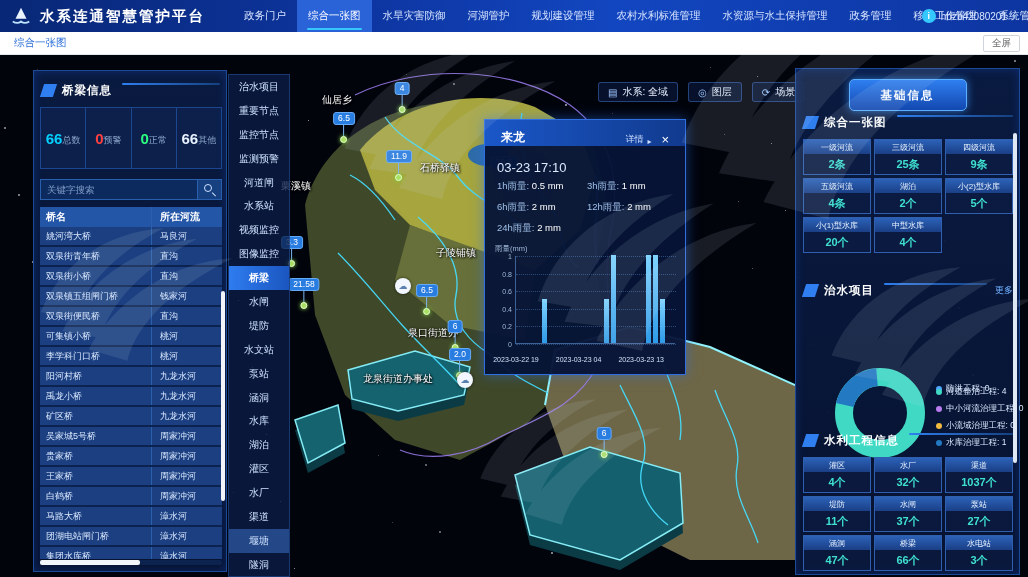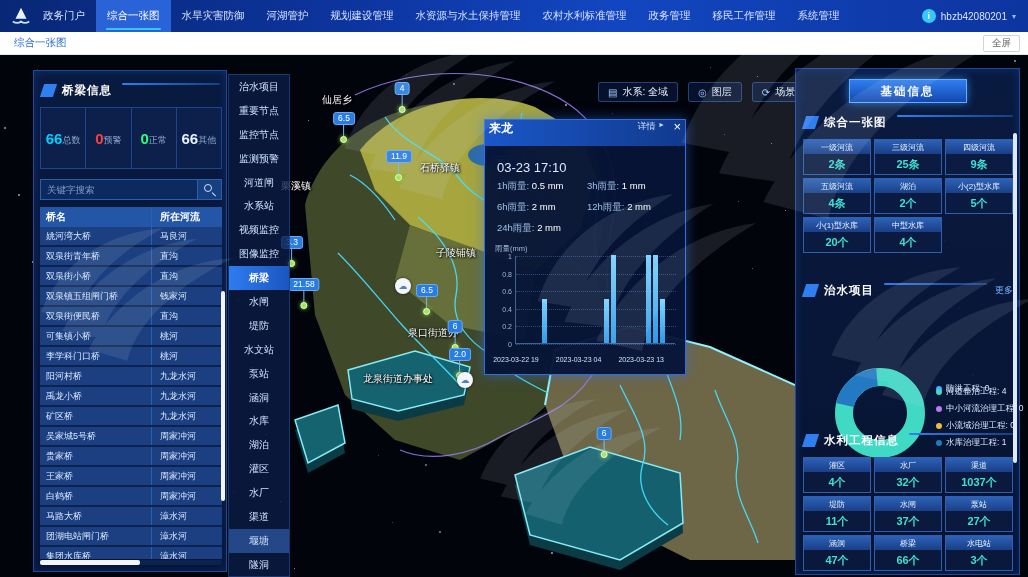--- a/index.html
+++ b/index.html
@@ -88,41 +88,41 @@
   .marker { position:absolute; transform:translate(-50%,0); display:flex; flex-direction:column; align-items:center; cursor:pointer; }
   .m-badge { background:#2a7de0; border:1px solid #66aaf5; border-radius:3px; color:#fff; font-size:8.5px; line-height:11px; padding:0 4px; }
   .m-stem { width:1px; height:11px; background:#79b4f5; }
   .m-pin { width:7px; height:7px; border-radius:50%; background:#a8e063; border:1.5px solid #e9ffd0; box-shadow:0 0 4px #7fcf3f; }
   .cloud-ico { position:absolute; transform:translate(-50%,-50%); width:16px; height:16px; border-radius:50%; background:#f2f7ff;
     display:flex; align-items:center; justify-content:center; font-size:9px; color:#5a7fb0; box-shadow:0 0 3px rgba(0,0,0,.6); }
 
   
   #popup { position:absolute; left:484px; top:119px; width:202px; height:256px; z-index:5;
     background:rgba(6,20,55,.96); border:1px solid #2f6fe0; box-shadow:0 0 12px rgba(40,110,240,.5); }
-  #popup-head { height:26px; background:linear-gradient(90deg,#1a57c8,#113a8e); display:flex; align-items:flex-start; padding:0 4px; }
+  #popup-head { height:26px; background:linear-gradient(90deg,#1a57c8,#113a8e); display:flex; align-items:flex-end; padding:0 16px; }
   #popup-title { color:#fff; font-size:12px; font-weight:bold; flex:1; }
   #popup-detail { color:#cfe0ff; font-size:9px; cursor:pointer; margin-right:4px; }
   #popup-detail-arrow { color:#cfe0ff; font-size:8px; margin-right:10px; }
   #popup-close { color:#fff; font-size:13px; cursor:pointer; line-height:13px; }
   #popup-time { position:absolute; left:12px; top:40px; color:#dce9ff; font-size:13px; }
   #rain-stats { position:absolute; left:12px; top:52px; width:180px; display:flex; flex-wrap:wrap; }
   .rain-stat { width:90px; margin-top:8px; font-size:9.5px; white-space:nowrap; }
   .rain-stat .lab { color:#9fc0e8; } .rain-stat .val { color:#fff; font-weight:normal; }
   #rain-chart { position:absolute; left:0; top:128px; width:202px; height:122px; }
   #rc-ylabel { position:absolute; left:10px; top:-4px; color:#9fb8d8; font-size:7.5px; }
   #rc-plot { position:absolute; left:30px; top:8px; width:160px; height:88px; border-left:1px solid #3f6296; border-bottom:1px solid #3f6296; }
   .rc-grid { position:absolute; left:0; width:160px; border-top:1px dotted #2a4a7a; }
   .rc-ytick { position:absolute; right:163px; color:#9fb8d8; font-size:7px; transform:translateY(-50%); }
   .rc-bar { position:absolute; bottom:0; width:5px; background:linear-gradient(180deg,#7fd4ff,#2e9ae8); }
   .rc-xlab { position:absolute; top:100px; width:70px; text-align:center; color:#cfe0f5; font-size:7px; transform:translateX(-50%); white-space:nowrap; }
 
   
   #right-panel { left:795px; top:68px; width:225px; height:507px; }
-  #base-info-btn { position:absolute; left:50%; transform:translateX(-50%); top:10px; width:118px; height:24px;
-    background:linear-gradient(180deg,#2f7ff0,#1348b0); border:1px solid #5ab0ff; border-radius:0;
+  #base-info-btn { position:absolute; left:50%; transform:translateX(-50%); top:10px; width:118px; height:32px;
+    background:linear-gradient(180deg,#2f7ff0,#1348b0); border:1px solid #5ab0ff; border-radius:5px;
     color:#fff; font-size:11.5px; font-weight:bold; letter-spacing:2px; display:flex; align-items:center; justify-content:center;
     cursor:pointer; box-shadow:0 0 8px rgba(60,150,255,.7); }
   .grid3 { position:absolute; left:7px; width:211px; display:flex; flex-wrap:wrap; gap:3px; }
   .cell { width:68px; height:36px; border:1px solid #2f5fae; background:rgba(12,30,70,.55); cursor:pointer; }
   .cell-lab { height:14px; background:linear-gradient(180deg,#2c62b8,#1a3f86); color:#e8f2ff; font-size:8px;
     display:flex; align-items:center; justify-content:center; white-space:nowrap; overflow:hidden; }
   .cell-val { height:20px; color:#3fe0d0; font-size:11px; font-weight:bold; display:flex; align-items:center; justify-content:center; }
   #donut-wrap { position:absolute; left:36px; top:296px; width:96px; height:96px; }
   .legend-item { position:absolute; left:140px; display:flex; align-items:center; gap:4px; cursor:default; }
   .legend-dot { width:6px; height:6px; border-radius:50%; flex:0 0 auto; }
@@ -328,28 +328,29 @@
       </div>
       <div class="cloud-ico" style="left: 403px; top: 286px;">☁</div>
       <div class="cloud-ico" style="left: 465px; top: 380px;">☁</div>
     </div>
 
   <div id="navbar">
     <svg id="logo" viewBox="0 0 24 24">
       <path d="M12,3 L18,15 L6,15 Z" fill="#eaf4ff"></path>
       <path d="M3,18 Q8,21 12,18 Q16,21 21,18" fill="none" stroke="#bfe4ff" stroke-width="2"></path>
     </svg>
+    <div id="app-title">水系连通智慧管护平台</div>
     <div id="nav-items">
         <div class="nav-item">政务门户</div>
         <div class="nav-item active">综合一张图</div>
         <div class="nav-item">水旱灾害防御</div>
         <div class="nav-item">河湖管护</div>
         <div class="nav-item">规划建设管理</div>
+        <div class="nav-item">农村水利标准管理</div>
         <div class="nav-item">水资源与水土保持管理</div>
-        <div class="nav-item">农村水利标准管理</div>
         <div class="nav-item">政务管理</div>
         <div class="nav-item">移民工作管理</div>
         <div class="nav-item">系统管理</div>
       </div>
     <div id="user-chip">
       <div id="user-avatar">i</div>
       <div id="user-name">hbzb42080201</div>
       <div id="user-caret">▾</div>
     </div>
   </div>

